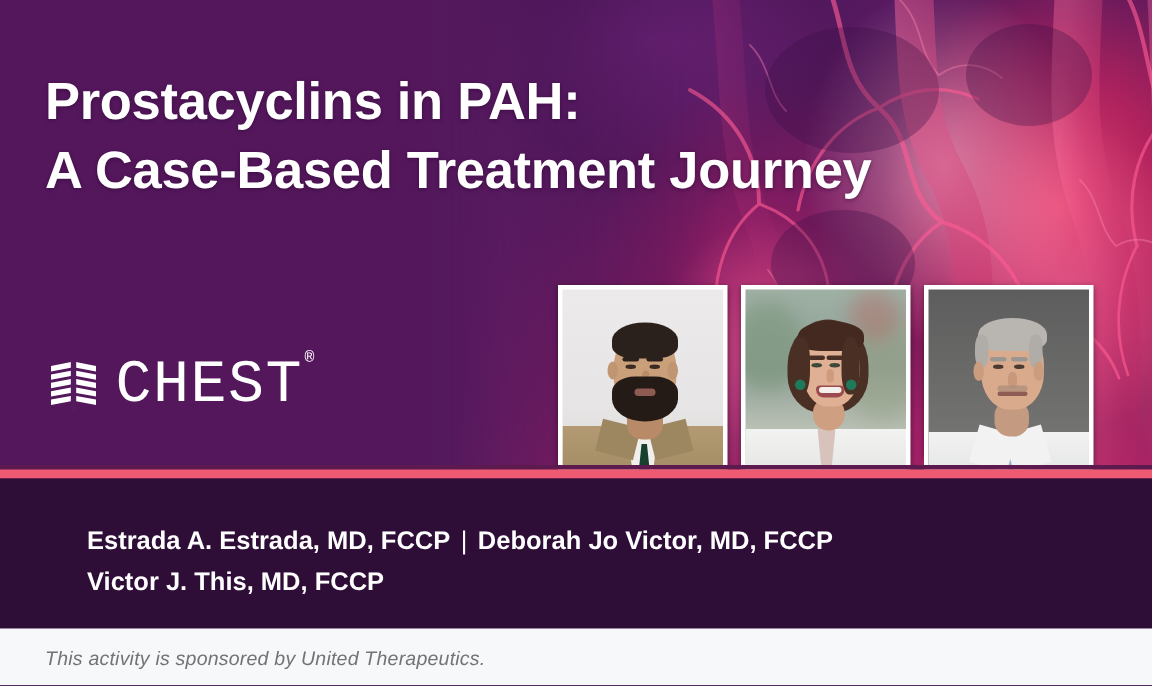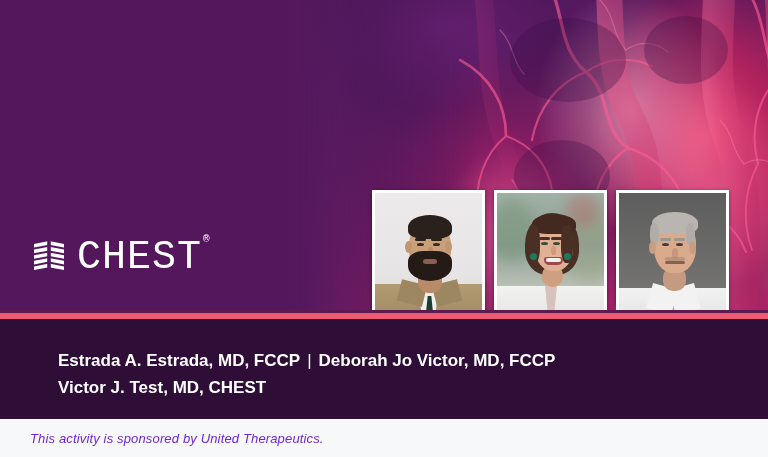--- a/index.html
+++ b/index.html
@@ -131,21 +131,21 @@
   }
   .name-sep { font-weight:400; padding:0 7px; }
 
   
   .footer {
     position:absolute; left:0; top:419px; width:768px; height:38px;
     background:#f7f8fa;
   }
   .footer-text {
     position:absolute; left:30px; top:12px;
-    color:#6d28d9;
+    color:#737373;
     font-size:13px;
     font-style:italic;
     font-weight:400;
     letter-spacing:.15px;
   }
 </style>
 </head>
 <body>
 
 <div class="banner">
@@ -221,20 +221,22 @@
         <g fill="#3b0f46" opacity=".32">
           <ellipse cx="268" cy="120" rx="58" ry="42"></ellipse>
           <ellipse cx="262" cy="236" rx="48" ry="36"></ellipse>
           <ellipse cx="386" cy="110" rx="42" ry="34"></ellipse>
         </g>
 
         <path d="M470 -20 C498 60 476 130 500 200 C520 262 512 340 500 450" stroke="#ff7aa6" stroke-width="40" fill="none" opacity=".32" stroke-linecap="round"></path>
       </svg>
     </div>
 
+    <h1 class="title">Prostacyclins in PAH:
+A Case-Based Treatment Journey</h1>
 
     <div class="logo">
       <svg class="logo-mark" viewBox="0 0 38 38">
         <rect x="0" y="0" width="38" height="38" fill="none"></rect>
         <g fill="#ffffff">
           <path d="M4 6 L19 3 L34 6 L34 9.6 L19 6.8 L4 9.6 Z"></path>
           <path d="M4 11.6 L19 8.8 L34 11.6 L34 15.2 L19 12.4 L4 15.2 Z"></path>
           <path d="M4 17.2 L19 14.4 L34 17.2 L34 20.8 L19 18 L4 20.8 Z"></path>
           <path d="M4 22.8 L19 20 L34 22.8 L34 26.4 L19 23.6 L4 26.4 Z"></path>
           <path d="M4 28.4 L19 25.6 L34 28.4 L34 32 L19 29.2 L4 32 Z"></path>
@@ -350,21 +352,21 @@
   </div>
 
   <div class="divider-top"></div>
   <div class="divider"></div>
 
   <div class="lower"></div>
 
   <div class="speakers">
     <div class="speakers-names">
       <div><span>Estrada A. Estrada, MD, FCCP</span><span class="name-sep">|</span><span>Deborah Jo Victor, MD, FCCP</span></div>
-      <div><span>Victor J. Test, MD, CHEST</span></div>
+      <div><span>Victor J. This, MD, FCCP</span></div>
     </div>
   </div>
 
   <div class="footer">
     <div class="footer-text">This activity is sponsored by United Therapeutics.</div>
   </div>
 
 </div>
 
 </body></html>

